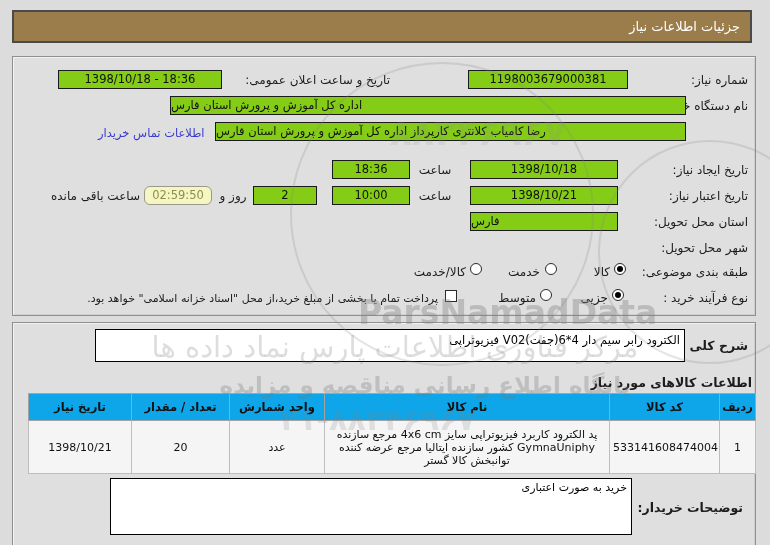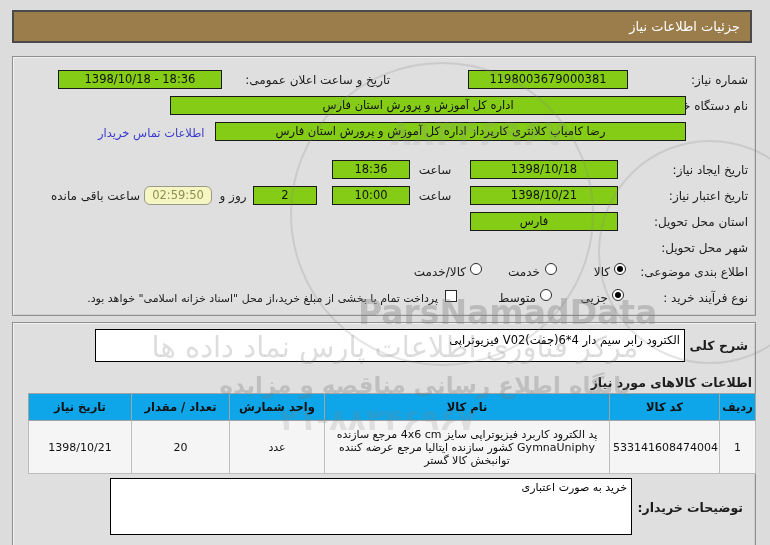--- a/index.html
+++ b/index.html
@@ -9,21 +9,21 @@
     border:2px solid #4a4a4a;box-sizing:border-box;color:#fff;font-size:13px;
     display:flex;align-items:center;justify-content:flex-start;padding-right:10px;}
   .panel{position:absolute;left:12px;width:744px;background:#dfdfdf;border:1px solid #8f8f8f;
     box-shadow:inset 1px 1px 0 #f2f2f2, inset -1px -1px 0 #cfcfcf;box-sizing:border-box;}
   .lbl{position:absolute;font-size:12px;color:#1c1c1c;white-space:nowrap;text-align:right;}
   .lbl2{line-height:15px;white-space:normal;}
   .bold{font-weight:bold;font-size:12.5px;}
   .inp{position:absolute;background:#84cc16;border:1px solid #1a1a1a;box-sizing:border-box;height:19px;
     font-size:11.5px;color:#111;line-height:17px;overflow:hidden;white-space:nowrap;}
   .center{text-align:center;}
-  .rpad{padding-right:20px;text-align:center;}
+  .rpad{padding-right:20px;text-align:left;}
   .ltr{direction:ltr;unicode-bidi:isolate;}
   .link{position:absolute;color:#3a3acc;font-size:11.5px;white-space:nowrap;cursor:pointer;}
   .yellow{background:#f6f6c3;border:1px solid #9a9a8a;color:#8e8e4e;}
   .radio{position:absolute;width:12px;height:12px;border:1px solid #2a2a2a;border-radius:50%;background:#fff;box-sizing:border-box;}
   .radio.sel::after{content:"";position:absolute;left:2px;top:2px;right:2px;bottom:2px;background:#000;border-radius:50%;}
   .chk{position:absolute;width:12px;height:12px;border:1px solid #2a2a2a;background:#fff;box-sizing:border-box;}
   table.items{position:absolute;left:28px;top:393px;width:727px;border-collapse:collapse;table-layout:fixed;
     font-size:11px;color:#111;}
   table.items th{background:#0ea5e9;border:1px solid #a3a3a3;font-weight:bold;height:24px;font-size:11.5px;padding:1px 2px;}
   table.items td{background:#f5f5f5;border:1px solid #bdbdbd;text-align:center;vertical-align:middle;padding:2px 3px;height:48px;}
@@ -68,21 +68,21 @@
   <div class="inp center ltr" style="left:332px;top:186px;width:78px;">10:00</div>
   <div class="inp center ltr" style="left:253px;top:186px;width:64px;">2</div>
   <div class="lbl" style="left:216px;top:189px;width:34px;text-align:center;">روز و</div>
   <div class="inp center ltr yellow" style="left:144px;top:186px;width:68px;border-radius:6px;">02:59:50</div>
   <div class="lbl" style="left:20px;top:189px;width:120px;">ساعت باقی مانده</div>
 
   <div class="lbl" style="right:22px;top:215px;">استان محل تحویل:</div>
   <div class="inp rpad" style="left:470px;top:212px;width:148px;">فارس</div>
   <div class="lbl" style="right:22px;top:241px;">شهر محل تحویل:</div>
 
-  <div class="lbl" style="right:22px;top:265px;">اطلاع بندی موضوعی:</div>
+  <div class="lbl" style="right:22px;top:265px;">طبقه بندی موضوعی:</div>
   <span class="radio sel" style="left:614px;top:263px;"></span>
   <div class="lbl" style="left:576px;top:265px;width:34px;">کالا</div>
   <span class="radio" style="left:545px;top:263px;"></span>
   <div class="lbl" style="left:500px;top:265px;width:40px;">خدمت</div>
   <span class="radio" style="left:470px;top:263px;"></span>
   <div class="lbl" style="left:408px;top:265px;width:58px;">کالا/خدمت</div>
 
   <div class="lbl" style="right:22px;top:291px;">نوع فرآیند خرید :</div>
   <span class="radio sel" style="left:612px;top:289px;"></span>
   <div class="lbl" style="left:570px;top:291px;width:38px;">جزیی</div>

